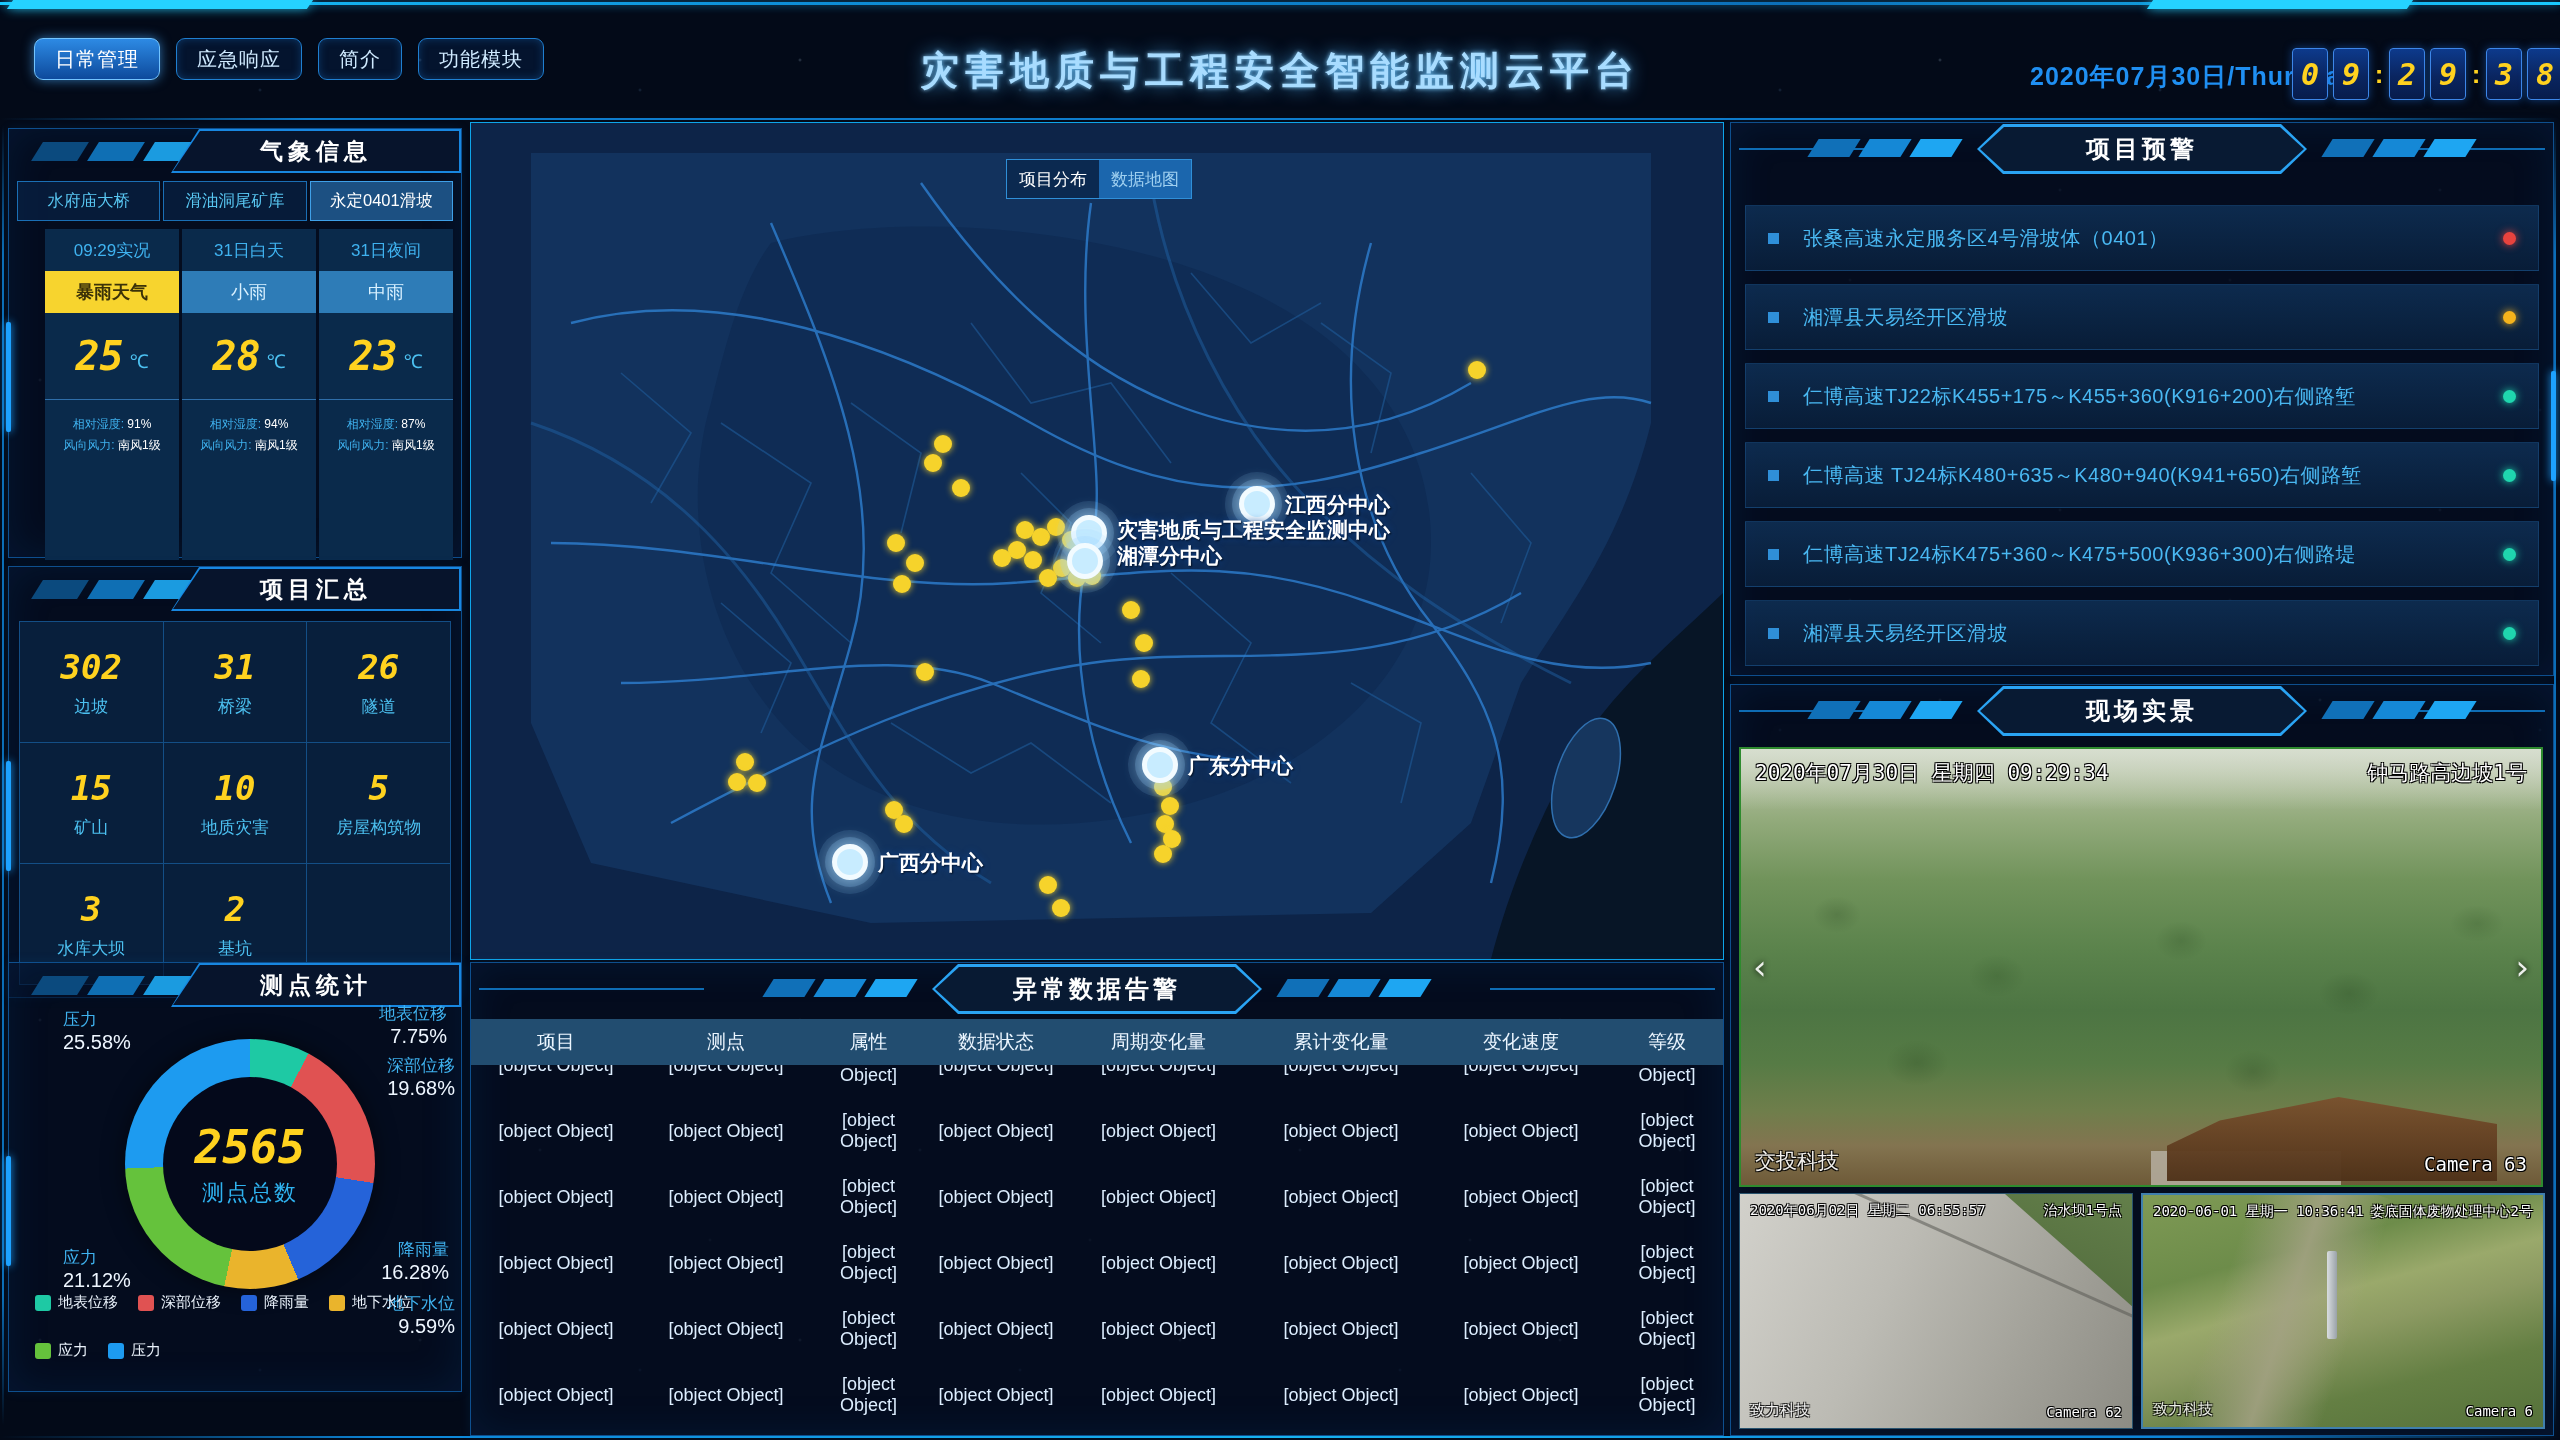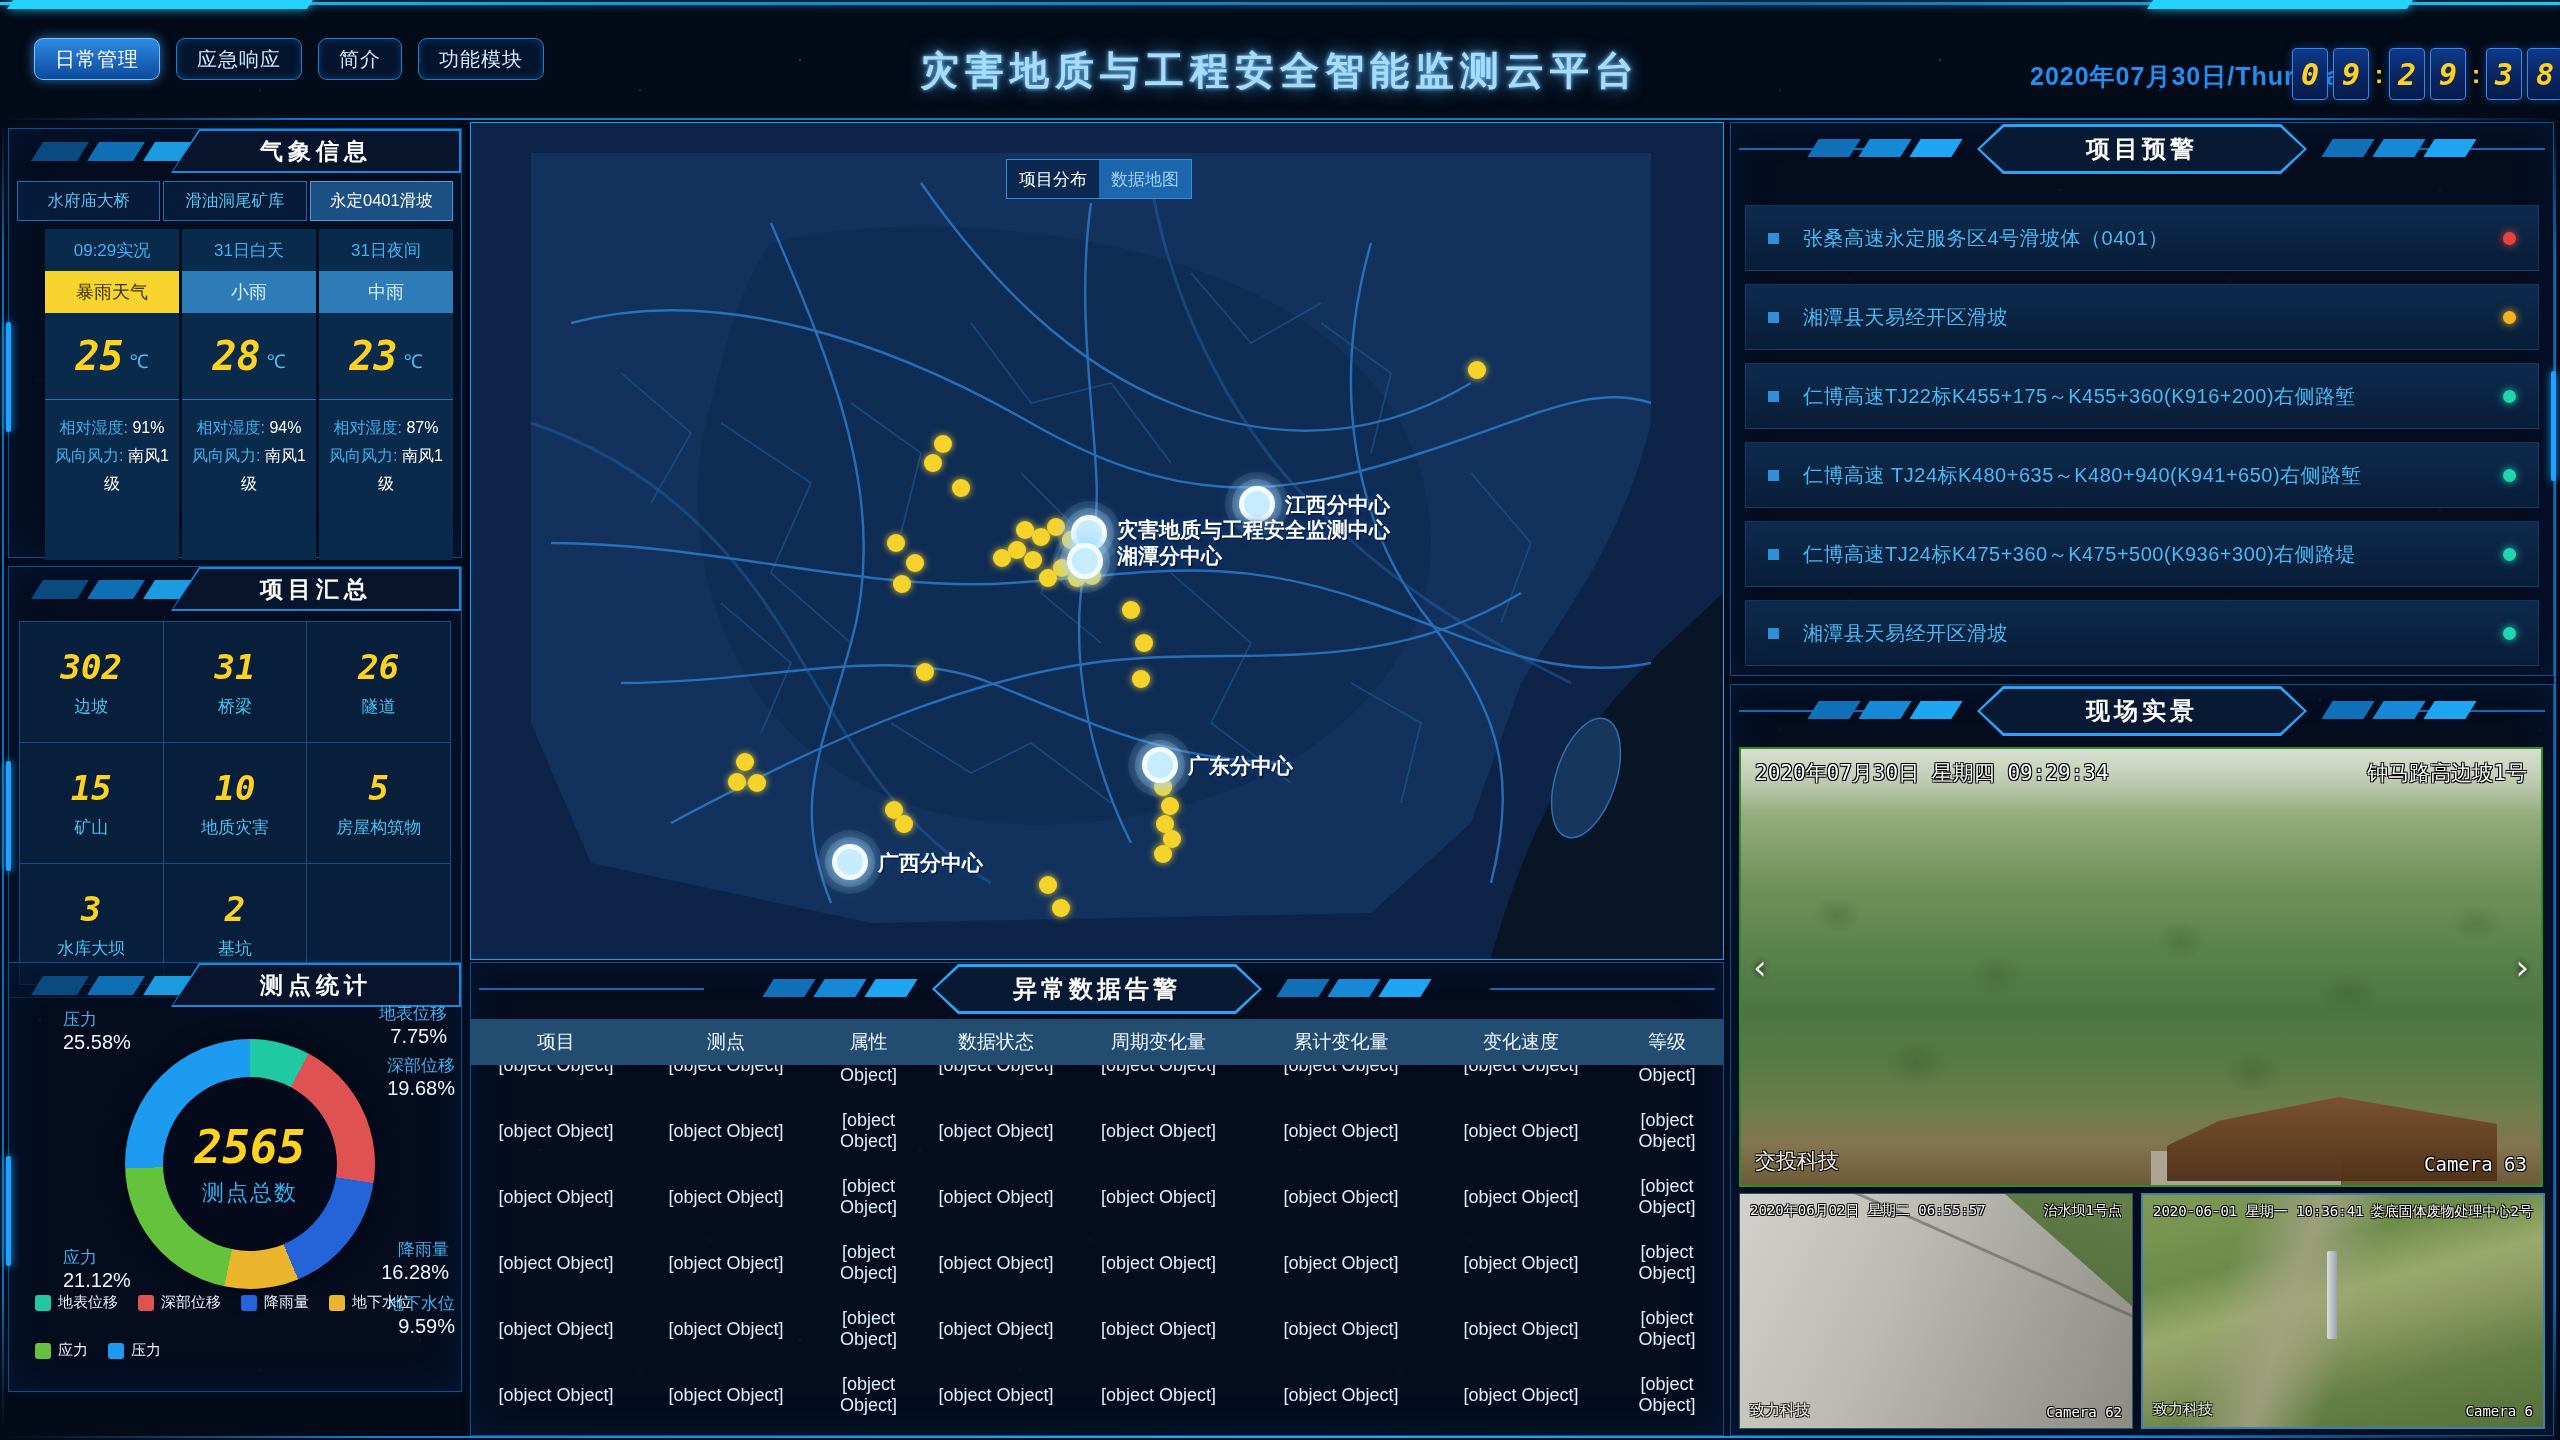--- a/index.html
+++ b/index.html
@@ -67,25 +67,25 @@
   
   #weather{left:8px;top:128px;width:452px;height:428px;}
   #wtabs{display:flex;gap:3px;margin:8px 8px 8px 8px;}
   .wtab{flex:1;height:38px;display:flex;align-items:center;justify-content:center;font-size:16.5px;color:#58c6f1;
     border:1px solid #1a6fb5;background:rgba(10,40,80,.55);cursor:pointer;text-align:right;}
   .wtab.active{background:#1c5082;color:#fff;border-color:#3fa0e8;}
   #wcols{display:flex;gap:3px;margin:0 8px;padding-left:28px;}
   .wcol{flex:1;background:#0a2a4b;display:flex;flex-direction:column;}
   .w-period{height:42px;display:flex;align-items:center;justify-content:center;color:#3fb2ef;font-size:17px;}
   .w-cond{height:42px;display:flex;align-items:center;justify-content:center;font-size:18px;background:#2e7cb7;color:#d9f1ff;}
-  .w-cond.severe{background:#f7d42e;color:#3b3208;font-weight:normal;}
+  .w-cond.severe{background:#f7d42e;color:#3b3208;font-weight:bold;}
   .w-temp{height:86px;display:flex;align-items:center;justify-content:center;gap:6px;}
   .w-temp .tval{font-size:40px;}
   .w-temp .tunit{color:#4cc0f0;font-size:19px;margin-top:10px;}
-  .w-det{border-top:1px solid #2f6ea9;height:146px;padding:14px 10px 0;text-align:center;font-size:16px;line-height:1.75;}
+  .w-det{border-top:1px solid #2f6ea9;height:146px;padding:14px 10px 0;text-align:center;font-size:12px;line-height:1.75;}
   .w-det .lbl{color:#3fb2ef;} .w-det .val{color:#fff;}
 
   
   #summary{left:8px;top:566px;width:452px;height:430px;}
   #sgrid{display:grid;grid-template-columns:repeat(3,1fr);grid-auto-rows:120px;gap:1px;background:#134e86;margin:10px 10px;border:1px solid #134e86;}
   .scell{background:#081f3c;display:flex;flex-direction:column;align-items:center;justify-content:center;gap:8px;}
   .scell .num{font-size:34px;}
   .scell .lab{color:#4cc0f0;font-size:17px;}
 
   

